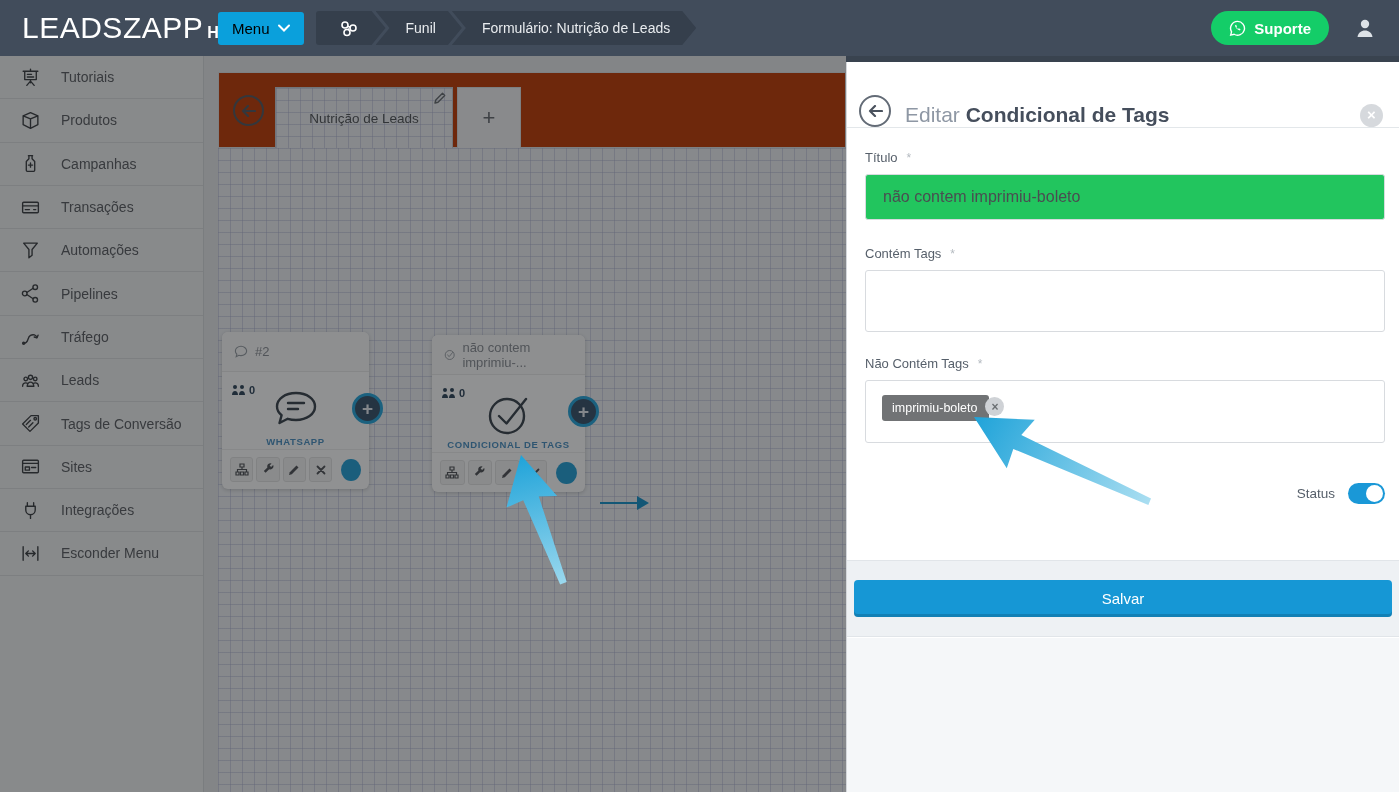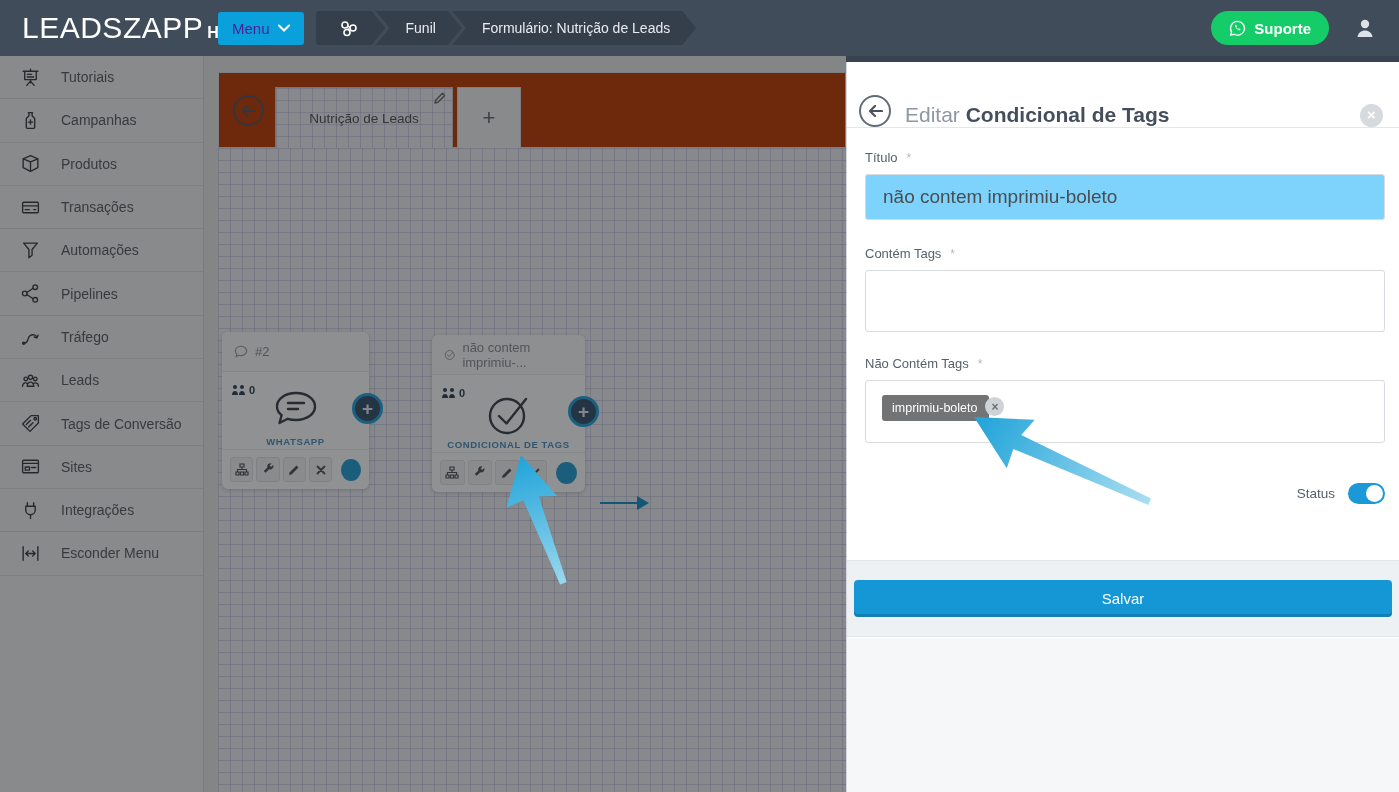--- a/index.html
+++ b/index.html
@@ -7,21 +7,21 @@
     font-family:"Liberation Sans", sans-serif; background:#fff; position:relative; }
 
   
   .navbar { position:absolute; left:0; top:0; width:1399px; height:56px;
     background:#414c5b; display:flex; align-items:center; z-index:70; }
   .brand { display:flex; align-items:baseline; gap:8px; padding-left:14px; width:204px; }
   .brand svg { align-self:center; }
   .brand-name { color:#fff; font-size:30px; letter-spacing:.5px; font-weight:400; }
   .brand-suffix { color:#fff; font-size:16px; font-weight:700; letter-spacing:.5px; margin-left:-4px; }
   .menu-btn { margin-left:14px; height:33px; padding:0 14px; background:#0aa0dc; border:none;
-    border-radius:3px; color:#4c1d95; font-size:15px; font-family:inherit; display:flex;
+    border-radius:3px; color:#000000; font-size:15px; font-family:inherit; display:flex;
     align-items:center; gap:8px; cursor:pointer;text-align:right; }
   .crumbs { display:flex; margin-left:12px; height:34px; }
   .crumb { background:#353f4c; color:#e9ecef; font-size:14px; display:flex; align-items:center;
     padding:0 26px 0 30px; position:relative;
     clip-path:polygon(0 0, calc(100% - 14px) 0, 100% 50%, calc(100% - 14px) 100%, 0 100%, 14px 50%); }
   .crumb.first { clip-path:polygon(0 0, calc(100% - 14px) 0, 100% 50%, calc(100% - 14px) 100%, 0 100%); padding-left:22px; border-radius:3px 0 0 3px; }
   .crumb + .crumb { margin-left:-10px; }
   .nav-right { margin-left:auto; display:flex; align-items:center; gap:24px; padding-right:22px; }
   .support-btn { height:34px; padding:0 18px; background:#14cd68; border:none; border-radius:17px;
     color:#fff; font-size:15px; font-weight:700; font-family:inherit; display:flex; align-items:center; gap:8px; cursor:pointer; }
@@ -90,22 +90,22 @@
   .panel-back { width:32px; height:32px; border-radius:50%; border:2px solid #636b76; background:#fff;
     display:flex; align-items:center; justify-content:center; cursor:pointer; }
   .panel-title { margin-left:14px; font-size:21px; color:#8e97a4; font-weight:300; }
   .panel-title b { color:#454e5c; font-weight:700; }
   .panel-close { margin-left:auto; width:23px; height:23px; border-radius:50%; background:#d6d9dd;
     border:none; color:#fff; font-size:15px; font-weight:700; display:flex; align-items:center;
     justify-content:center; cursor:pointer; line-height:1; padding:0 0 2px 0; }
   .panel-body { padding:22px 14px 0 18px; }
   .f-label { font-size:13px; color:#565f6a; margin-bottom:9px; }
   .f-label .req { color:#b4bac0; margin-left:9px; font-size:12px; }
-  .f-input { width:520px; height:46px; border:1px solid #d8dbdf; border-radius:3px; background:#7dd3fc;
-    font-family:inherit; font-size:19px; color:#4a4d51; padding:0 17px; outline:none; }
+  .f-input { width:520px; height:46px; border:1px solid #d8dbdf; border-radius:3px; background:#22c55e;
+    font-family:inherit; font-size:16px; color:#4a4d51; padding:0 17px; outline:none; }
   .f-box { width:520px; border:1px solid #d8dbdf; border-radius:3px; background:#fff; }
   .box-empty { height:62px; margin-bottom:24px; }
   .box-tags { height:63px; padding:14px 0 0 16px; }
   .gap1 { height:26px; }
   .chip { position:relative; display:inline-block; background:#717375; color:#fff; font-size:12.5px;
     padding:6px 12px 6px 10px; border-radius:3px; }
   .chip-x { position:absolute; right:-15px; top:2px; width:19px; height:19px; border-radius:50%;
     background:#cfd2d6; border:none; color:#6b6f73; font-size:12px; font-weight:700;
     display:flex; align-items:center; justify-content:center; cursor:pointer; padding:0; }
   .status-row { width:520px; margin-top:40px; display:flex; align-items:center; justify-content:flex-end; gap:13px; }
@@ -173,29 +173,29 @@
 
   <aside class="sidebar">
     <div class="side-item">
       <svg class="sicon" viewBox="0 0 20 20">
           <path d="M10 2v2M3 4h14M4.5 4v8h11V4M7 7h4M7 9.5h6M10 12v3M10 13.5l-3.5 4M10 13.5l3.5 4"></path>
         </svg>
       <span class="lbl">Tutoriais</span>
     </div>
     <div class="side-item">
       <svg class="sicon" viewBox="0 0 20 20">
+          <path d="M10 2.5l7 3-7 3-7-3zM3 5.5v8.5l7 3.5 7-3.5V5.5M10 8.5v9"></path>
+        </svg>
+      <span class="lbl">Produtos</span>
+    </div>
+    <div class="side-item">
+      <svg class="sicon" viewBox="0 0 20 20">
           <path d="M8 2.5h4M8.5 2.5v3L6 8v8.5A1 1 0 0 0 7 17.5h6a1 1 0 0 0 1-1V8l-2.5-2.5v-3M10 9.5v4M8 11.5h4"></path>
         </svg>
       <span class="lbl">Campanhas</span>
-    </div>
-    <div class="side-item">
-      <svg class="sicon" viewBox="0 0 20 20">
-          <path d="M10 2.5l7 3-7 3-7-3zM3 5.5v8.5l7 3.5 7-3.5V5.5M10 8.5v9"></path>
-        </svg>
-      <span class="lbl">Produtos</span>
     </div>
     <div class="side-item">
       <svg class="sicon" viewBox="0 0 20 20">
           <rect x="2.5" y="5" width="15" height="10" rx="1"></rect>
           <path d="M2.5 8.5h15M5 12h4M13 12h2"></path>
         </svg>
       <span class="lbl">Transações</span>
     </div>
     <div class="side-item">
       <svg class="sicon" viewBox="0 0 20 20">

